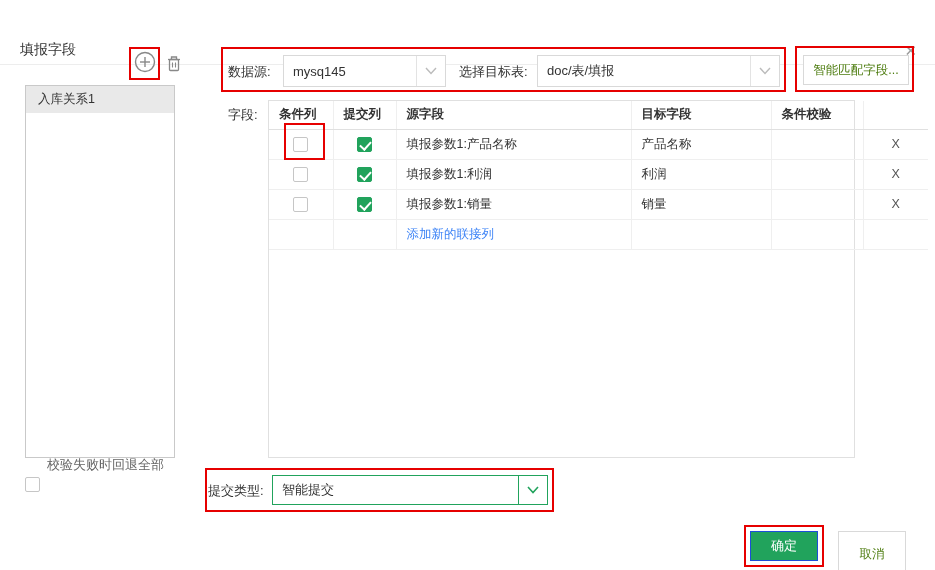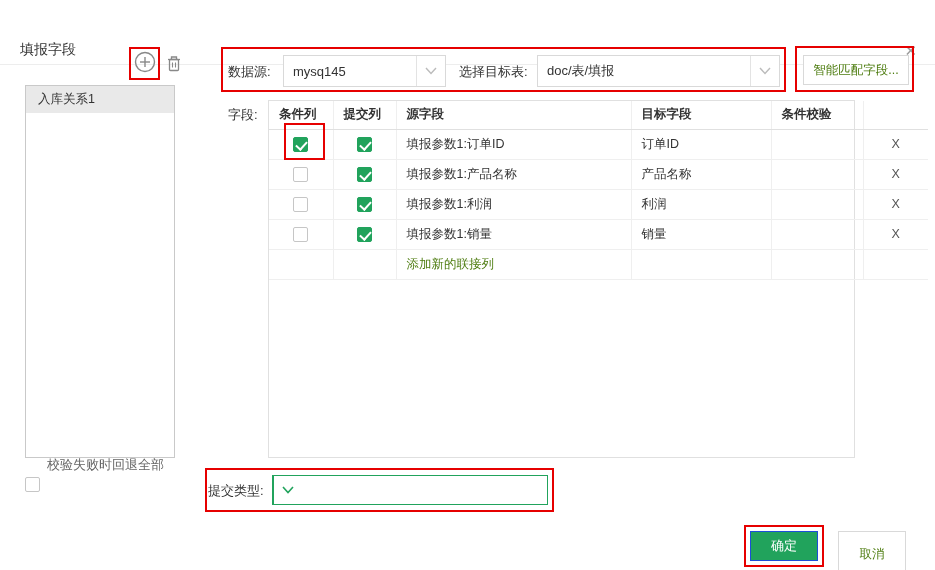--- a/index.html
+++ b/index.html
@@ -42,21 +42,21 @@
     border-bottom:1px solid #efefef; border-right:1px solid #efefef; }
   th:last-child, td:last-child { border-right:none; }
   td.center { text-align:center; padding:0; }
   .cb { display:inline-block; width:15px; height:15px; border:1px solid #c6c6c6;
     border-radius:2px; background:#fff; vertical-align:middle; cursor:pointer;
     position:relative; }
   .cb.checked { background:#21a35c; border-color:#21a35c; }
   .cb.checked::after { content:""; position:absolute; left:4px; top:1px; width:5px;
     height:9px; border:solid #fff; border-width:0 2px 2px 0; transform:rotate(42deg); }
   .del-x { color:#555; cursor:pointer; }
-  .add-link { color:#4d7c0f; cursor:pointer; }
+  .add-link { color:#3b82f6; cursor:pointer; }
 
   
   .cb-row-label { position:absolute; font-size:13px; color:#666; }
   .select-green { border:1px solid #21a35c; }
   .select-green .chev { border-left:1px solid #21a35c; color:#21a35c; }
   .btn-primary { background:#21a35c; border:1px solid #1d4ed8; color:#fff; font-size:13px; }
 
   
   .anno { position:absolute; border:2px solid #e60000; pointer-events:none; }
 </style>
@@ -124,28 +124,20 @@
       <tr>
         <th>条件列</th>
         <th>提交列</th>
         <th>源字段</th>
         <th>目标字段</th>
         <th>条件校验</th>
         <th></th>
       </tr>
     </thead>
     <tbody id="rows-body">
-  <tr>
-    <td class="center"><span class="cb checked"></span></td>
-    <td class="center"><span class="cb checked"></span></td>
-    <td>填报参数1:订单ID</td>
-    <td>订单ID</td>
-    <td></td>
-    <td class="center"><span class="del-x">X</span></td>
-  </tr>
 
   <tr>
     <td class="center"><span class="cb"></span></td>
     <td class="center"><span class="cb checked"></span></td>
     <td>填报参数1:产品名称</td>
     <td>产品名称</td>
     <td></td>
     <td class="center"><span class="del-x">X</span></td>
   </tr>
 
@@ -176,20 +168,21 @@
         </tr>
       </tbody>
   </table>
 </div>
 
 <span class="cb" style="position:absolute; left:25px; top:477px;"></span>
 <span class="cb-row-label" style="left:47px; top:456px;">校验失败时回退全部</span>
 
 <span class="lbl" style="left:208px; top:482px;">提交类型:</span>
 <div class="select select-green" style="left:272px; top:475px; width:276px; height:30px;">
+  <span class="val">智能提交</span>
   <span class="chev">
     <svg width="12" height="8" viewBox="0 0 12 8">
         <polyline points="1,1 6,6.5 11,1" fill="none" stroke="#21a35c" stroke-width="1.6"></polyline>
       </svg>
   </span>
 </div>
 
 <div class="btn btn-primary" style="left:750px; top:531px; width:68px; height:30px;">确定</div>
 <div class="btn" style="left:838px; top:531px; width:68px; height:47px;">取消</div>
 

